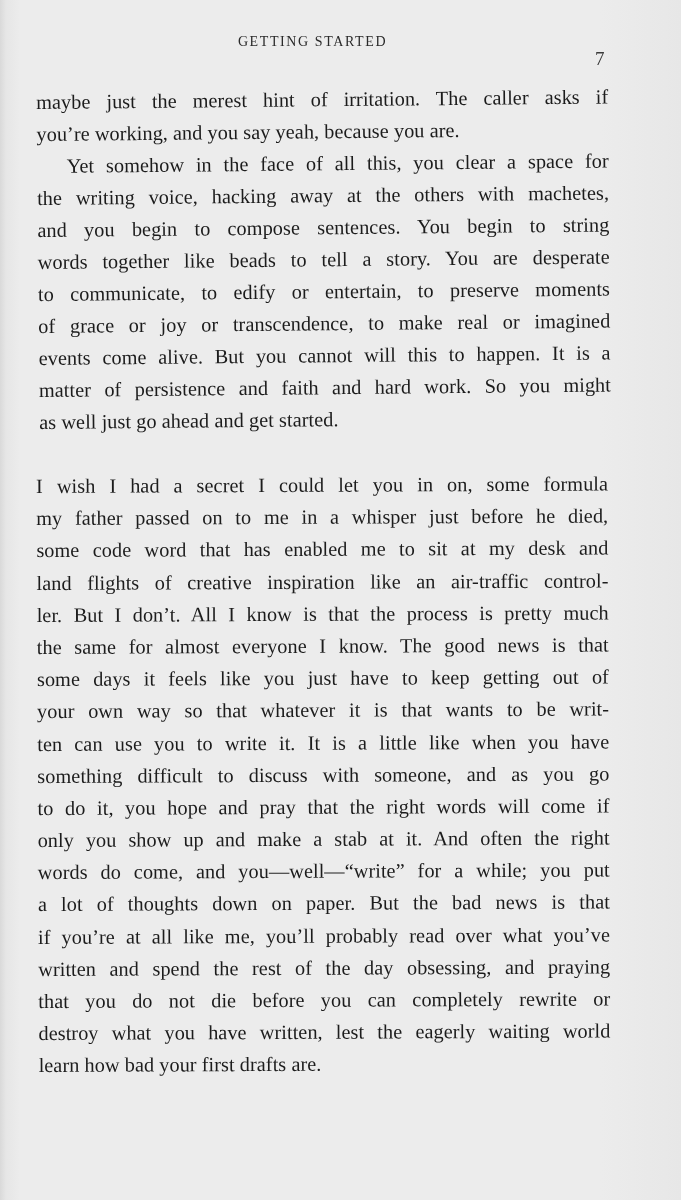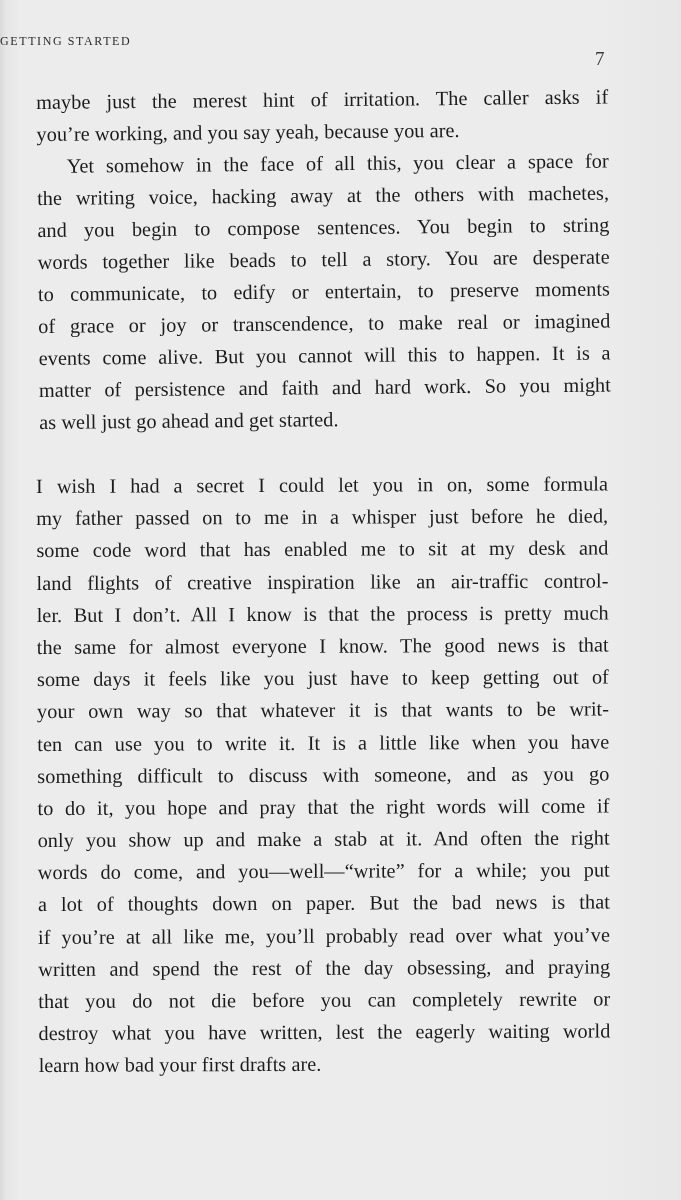--- a/index.html
+++ b/index.html
@@ -21,21 +21,22 @@
       top: 0;
       width: 681px;
       height: 1200px;
       background: linear-gradient(90deg, #d9d9d9 0px, #e6e6e6 6px, #ececec 20px, #ececec 600px, #e7e7e7 681px);
     }
     .running-head {
       position: absolute;
       top: 34px;
       left: 0;
       width: 625px;
-      font-size: 12px;
+      text-align: center;
+      font-size: 14px;
       letter-spacing: 1.6px;
       color: #2a2a2a;
     }
     .folio {
       position: absolute;
       top: 48px;
       left: 595px;
       font-size: 19px;
       color: #3a3a3a;
     }

